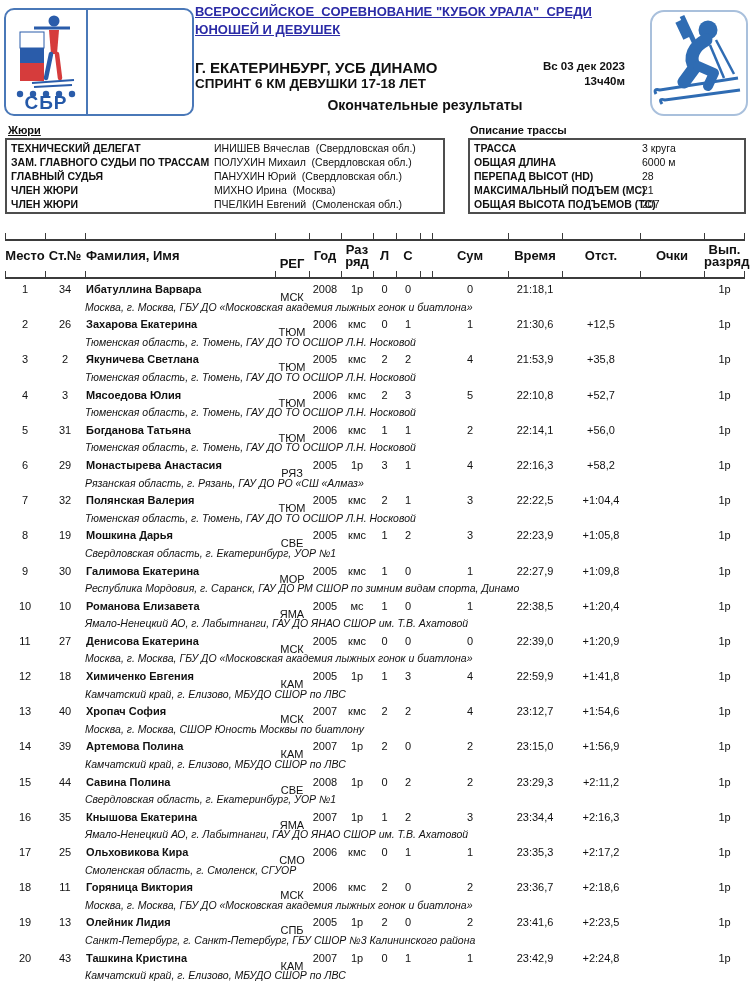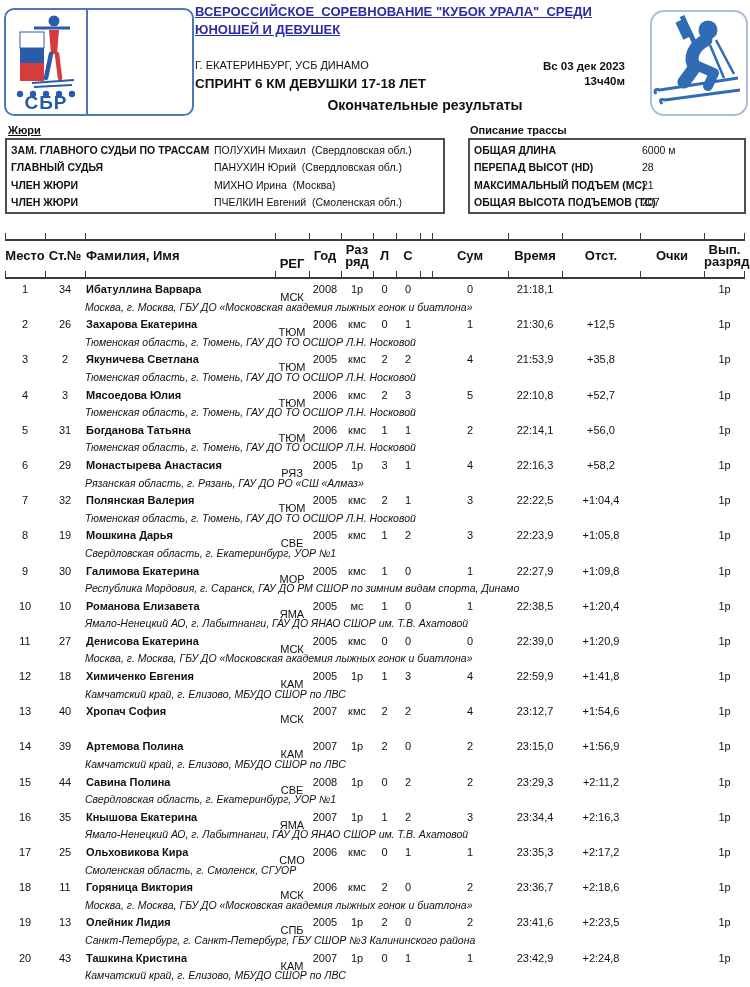--- a/index.html
+++ b/index.html
@@ -11,21 +11,21 @@
              border:2px solid #4a78b8;border-radius:10px;display:flex;}
   .logo-left .cell-fig{width:80px;height:100%;border-right:2px solid #4a78b8;}
   .logo-left .cell-blank{flex:1;}
   .logo-right{position:absolute;left:650px;top:10px;width:94px;height:102px;
               border:2px solid #a9c0dc;border-radius:14px;}
 
   
   .title-block{position:absolute;left:195px;top:3px;width:455px;}
   .title-line{display:block;white-space:pre;font-weight:bold;font-size:13px;line-height:18px;
               color:#2b2ba6;text-decoration:underline;cursor:pointer;}
-  .venue{position:absolute;left:195px;top:59px;font-weight:normal;font-size:11px;}
+  .venue{position:absolute;left:195px;top:59px;font-weight:bold;font-size:15px;}
   .race{position:absolute;left:195px;top:76px;font-weight:bold;font-size:13.5px;}
   .datetime{position:absolute;left:455px;top:59px;width:170px;text-align:right;
             font-weight:bold;font-size:11.5px;line-height:15px;}
   .subtitle{position:absolute;left:190px;top:97px;width:470px;text-align:center;
             font-weight:bold;font-size:14px;}
 
   
   .section-label{position:absolute;font-weight:bold;font-size:11px;}
   .jury-label{left:8px;top:124px;text-decoration:underline;}
   .course-label{left:470px;top:124px;}
@@ -121,20 +121,24 @@
       <path d="M46,54 L62,61 L56,74" stroke="#2f6cb3" stroke-width="10" fill="none" stroke-linecap="round" stroke-linejoin="round"></path>
       <line x1="64" y1="28" x2="82" y2="62" stroke="#2f6cb3" stroke-width="2.5"></line>
       <line x1="58" y1="33" x2="72" y2="66" stroke="#2f6cb3" stroke-width="2.5"></line>
       <path d="M4,82 Q1,76 8,78 L86,66" stroke="#2f6cb3" stroke-width="3" fill="none"></path>
       <path d="M10,92 Q6,86 13,88 L88,78" stroke="#2f6cb3" stroke-width="3" fill="none"></path>
     </svg>
   </div>
 
   <div class="section-label jury-label">Жюри</div>
   <div class="box jury-box" id="jury-rows">
+  <div class="kv-row">
+    <span class="kv-label">ТЕХНИЧЕСКИЙ ДЕЛЕГАТ</span>
+    <span class="kv-value">ИНИШЕВ Вячеслав  (Свердловская обл.)</span>
+  </div>
 
   <div class="kv-row">
     <span class="kv-label">ЗАМ. ГЛАВНОГО СУДЬИ ПО ТРАССАМ</span>
     <span class="kv-value">ПОЛУХИН Михаил  (Свердловская обл.)</span>
   </div>
 
   <div class="kv-row">
     <span class="kv-label">ГЛАВНЫЙ СУДЬЯ</span>
     <span class="kv-value">ПАНУХИН Юрий  (Свердловская обл.)</span>
   </div>
@@ -145,20 +149,24 @@
   </div>
 
   <div class="kv-row">
     <span class="kv-label">ЧЛЕН ЖЮРИ</span>
     <span class="kv-value">ПЧЕЛКИН Евгений  (Смоленская обл.)</span>
   </div>
 </div>
 
   <div class="section-label course-label">Описание трассы</div>
   <div class="box course-box" id="course-rows">
+  <div class="kv-row">
+    <span class="kv-label">ТРАССА</span>
+    <span class="kv-value">3 круга</span>
+  </div>
 
   <div class="kv-row">
     <span class="kv-label">ОБЩАЯ ДЛИНА</span>
     <span class="kv-value">6000 м</span>
   </div>
 
   <div class="kv-row">
     <span class="kv-label">ПЕРЕПАД ВЫСОТ (HD)</span>
     <span class="kv-value">28</span>
   </div>
@@ -470,20 +478,23 @@
       <span class="c crank">кмс</span>
       <span class="c cl">2</span>
       <span class="c cs">2</span>
       <span class="c cgap"></span>
       <span class="c csum">4</span>
       <span class="c ctime">23:12,7</span>
       <span class="c cbeh">+1:54,6</span>
       <span class="c cpts"></span>
       <span class="c cout">1р</span>
     </div>
+    <div class="row-team">
+      <span>Москва, г. Москва, СШОР Юность Москвы по биатлону</span>
+    </div>
   </div>
 
   <div class="entry">
     <div class="row-main">
       <span class="c cp">14</span>
       <span class="c cb">39</span>
       <span class="c cn">Артемова Полина</span>
       <span class="c creg">КАМ</span>
       <span class="c cyear">2007</span>
       <span class="c crank">1р</span>

